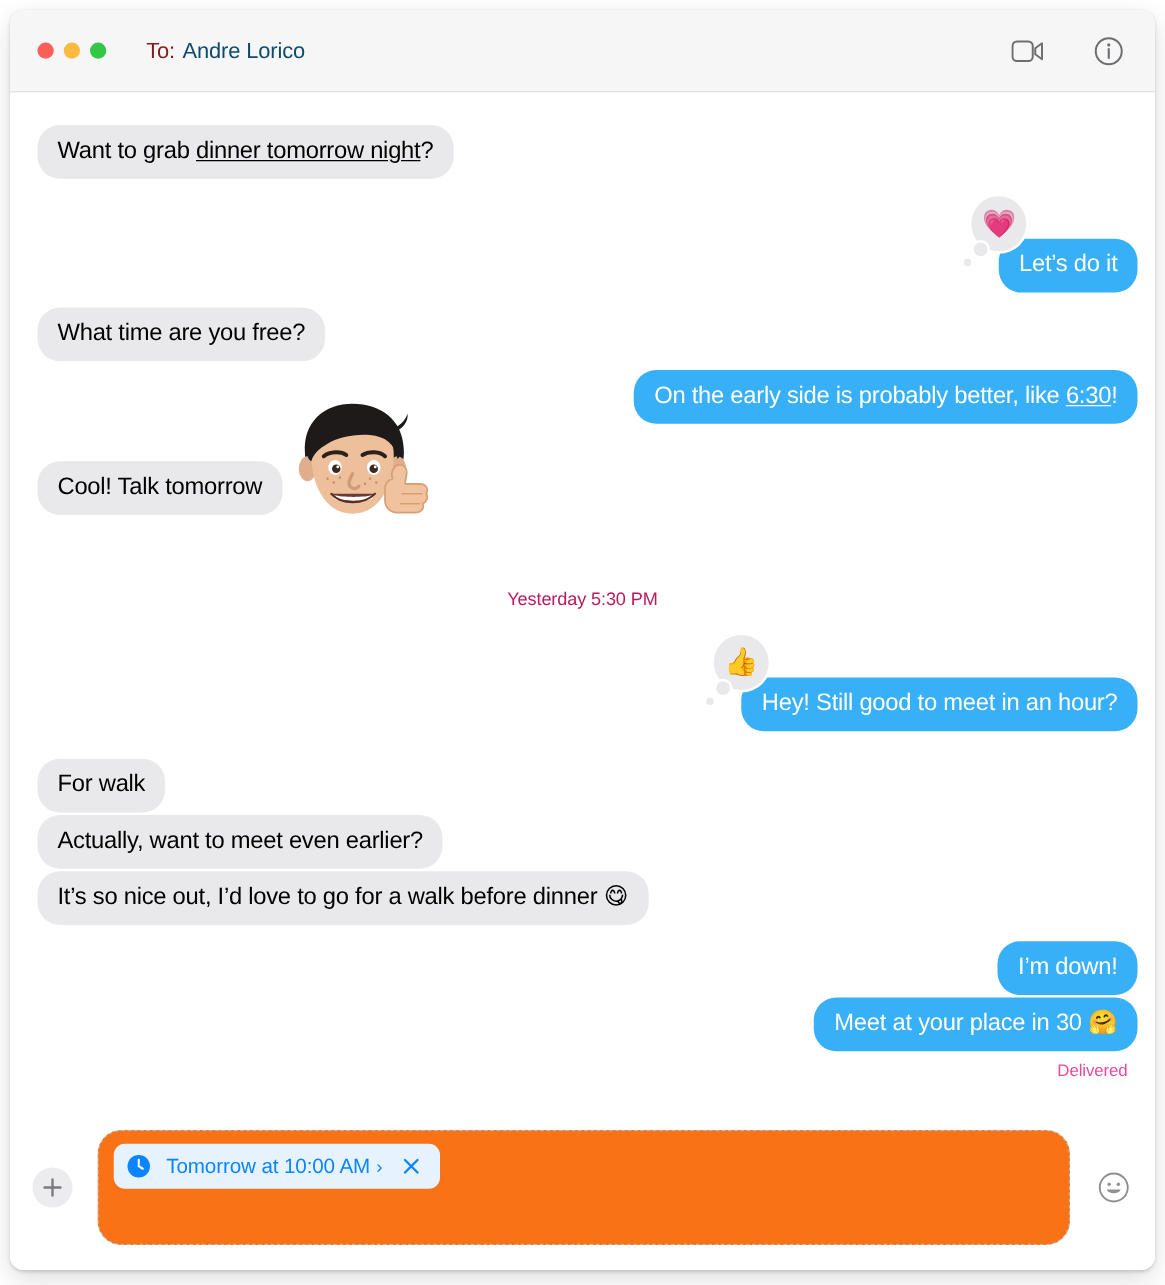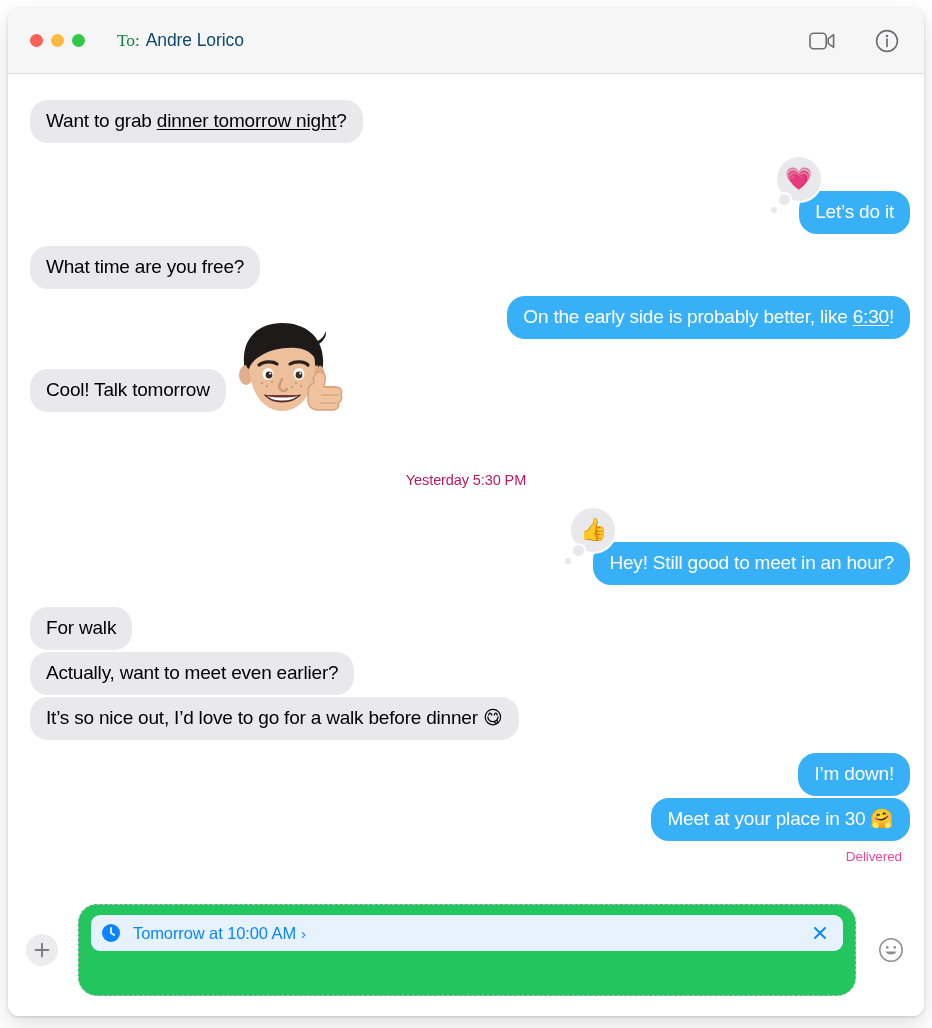--- a/index.html
+++ b/index.html
@@ -52,21 +52,21 @@
 
   #recipient {
     margin-left: 32px;
     font-size: 17.5px;
     color: #1d1d1f;
     letter-spacing: -0.1px;
     display: flex;
     align-items: baseline;
     gap: 6px;
   }
-  #recipient .to-label { color: #15803d; font-family: Liberation Serif, serif; }
+  #recipient .to-label { color: #7f1d1d; }
   #recipient .name { color: #0c4a6e; }
 
   #titlebar-actions {
     margin-left: auto;
     display: flex;
     align-items: center;
     gap: 35px;
   }
   .tb-icon {
     width: 30px; height: 30px;
@@ -228,23 +228,23 @@
     color: #7a7a80;
     cursor: pointer;
   }
   #compose-field {
     flex: 1 1 auto;
     min-height: 92px;
     border: 1.6px dashed #b9b9be;
     border-radius: 19px;
     padding: 10px 12px 10px 12px;
     display: flex;
-    flex-direction: column;
+    flex-direction: row;
     gap: 6px;
-    background: #22c55e;
+    background: #f97316;
     margin: 0 6px;
   }
   #schedule-chip {
     background: #e7f2ff;
     border-radius: 9px;
     height: 36px;
     display: flex;
     align-items: center;
     padding: 0 12px 0 10px;
     gap: 12px;

